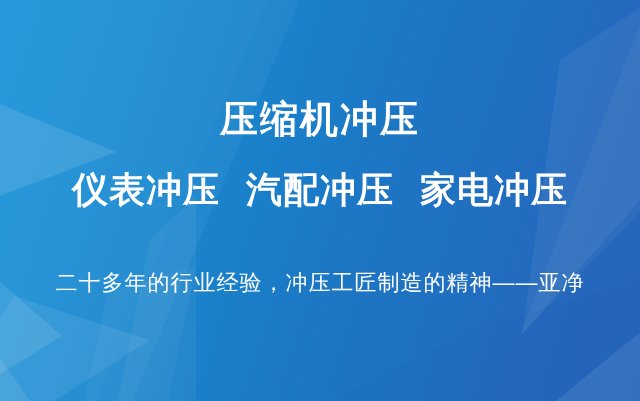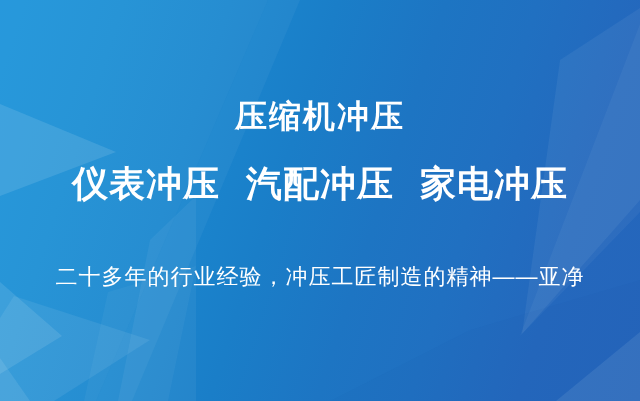--- a/index.html
+++ b/index.html
@@ -53,21 +53,21 @@
     color: #ffffff;
     font-weight: 700;
     letter-spacing: 1px;
     white-space: nowrap;
     text-align: center;
     line-height: 1;
   }
 
   #title-main {
     margin-top: 100px;
-    font-size: 32px;
+    font-size: 38px;
     letter-spacing: 2px;
     text-align: center;
   }
 
   #title-sub {
     margin-top: 34px;
     font-size: 36px;
     letter-spacing: 1px;
   }
   #title-sub .gap {

